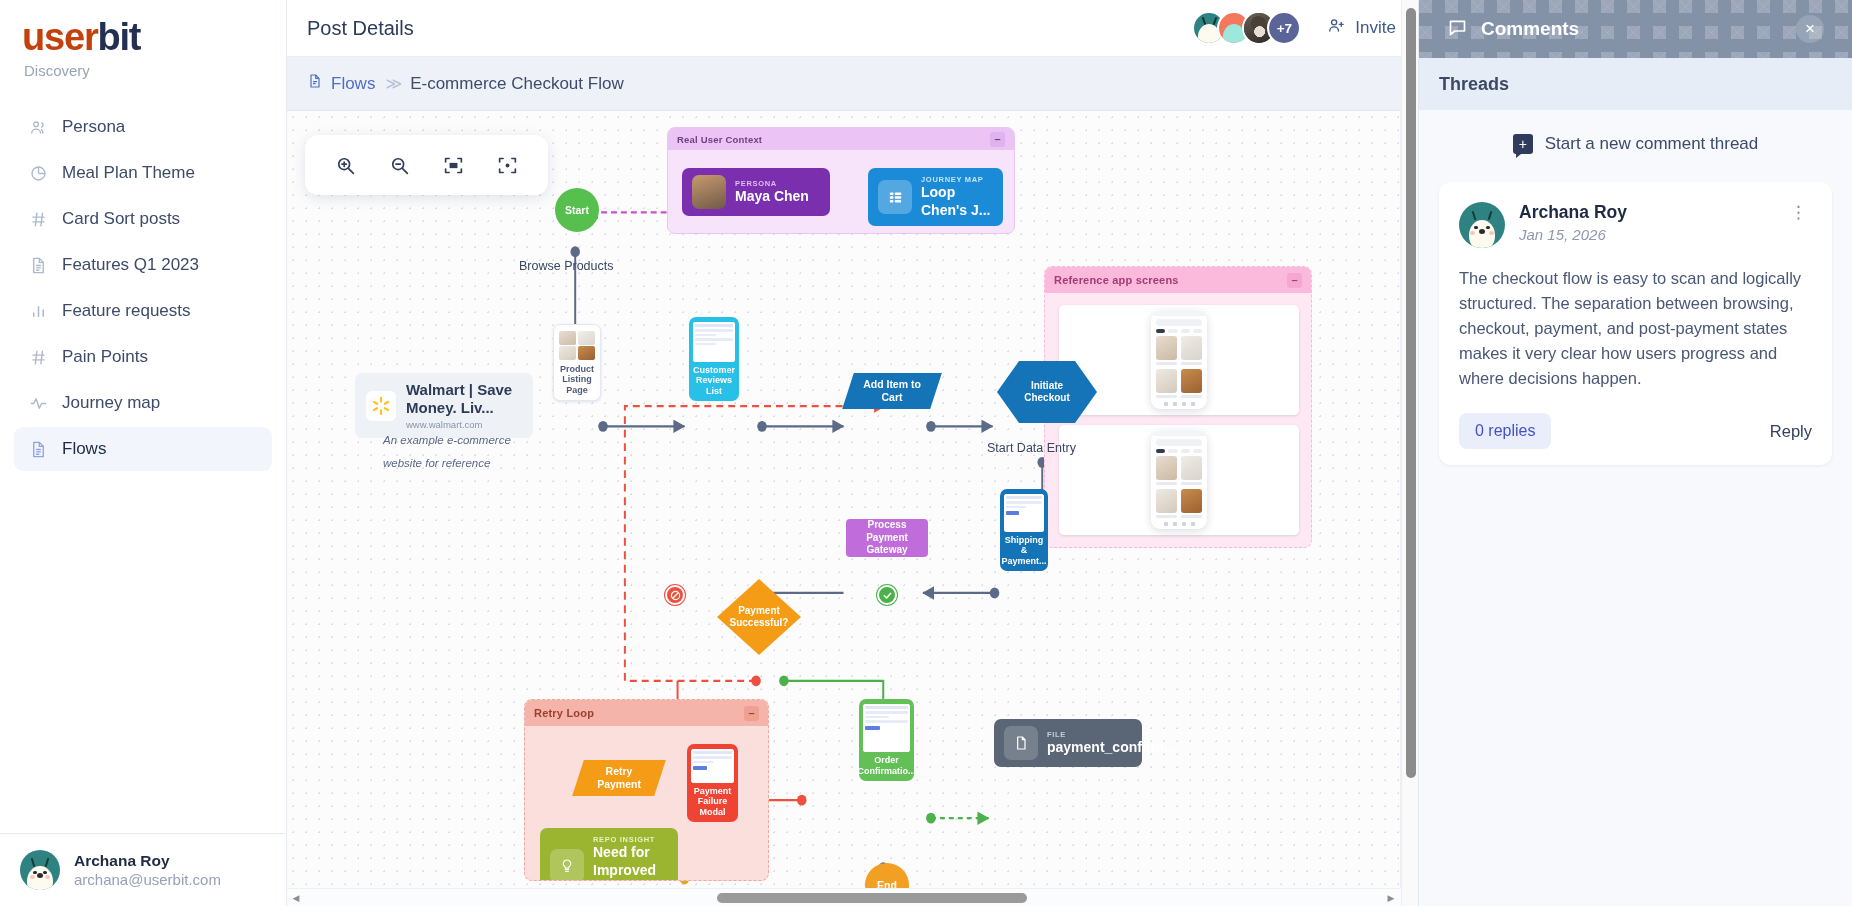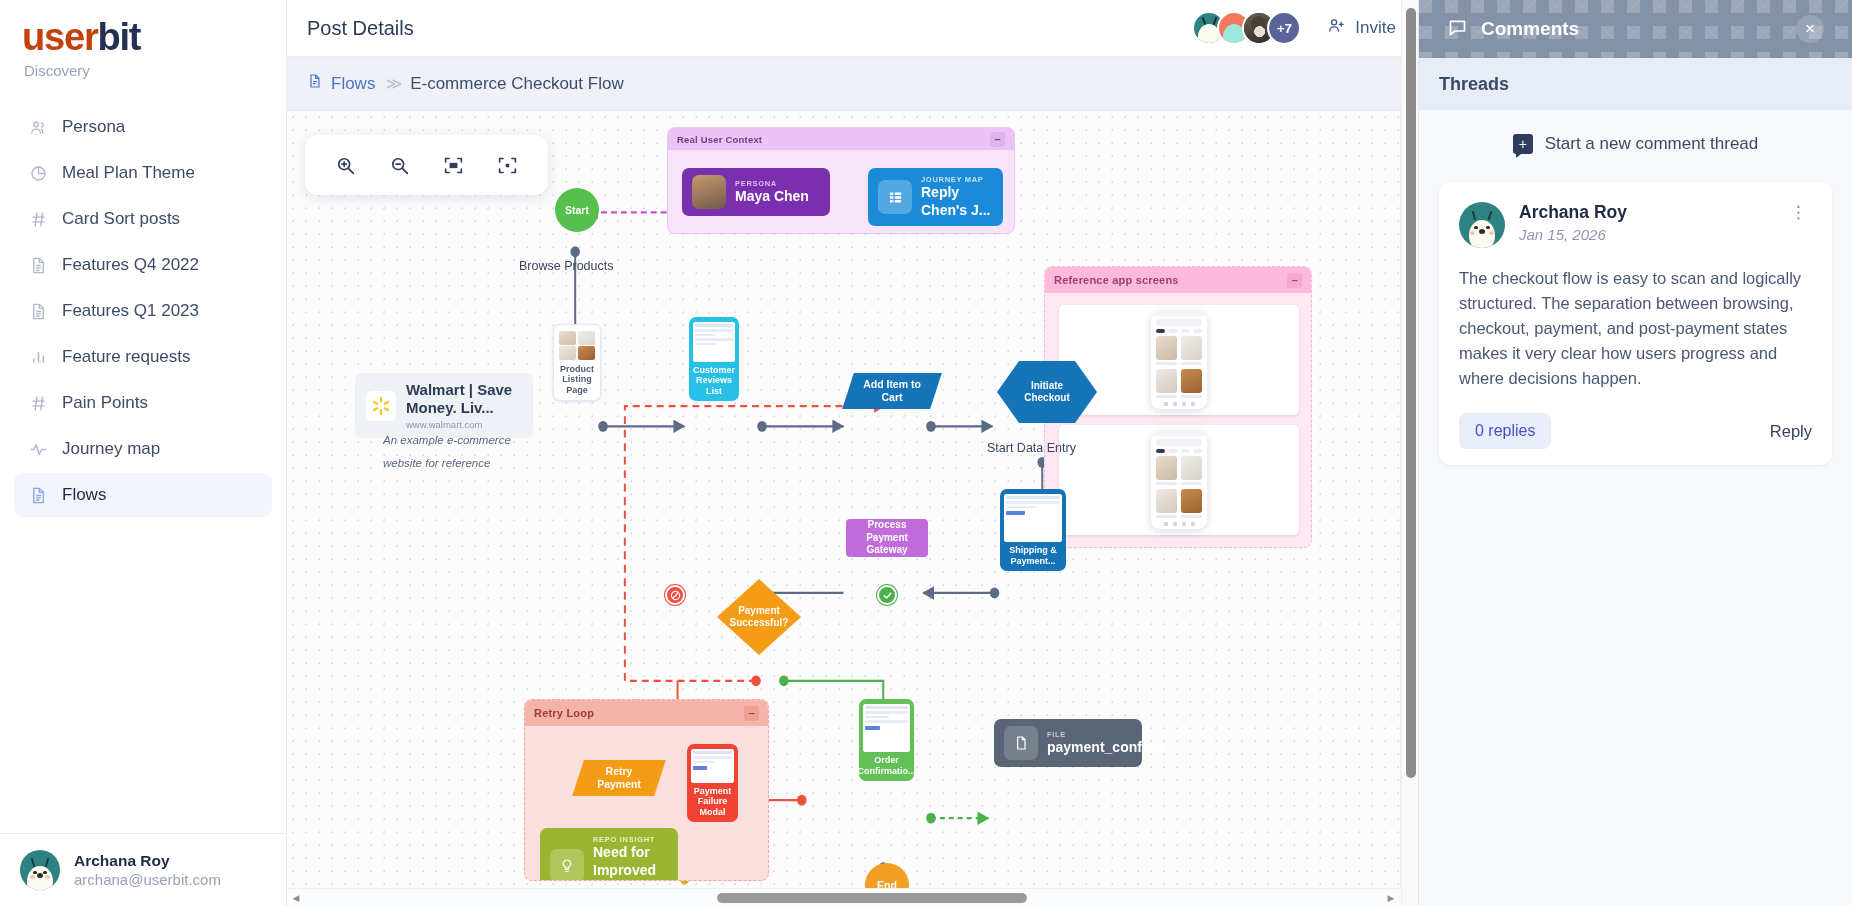--- a/index.html
+++ b/index.html
@@ -311,30 +311,20 @@
         <span>Card Sort posts</span>
       </div>
       <div class="nav-item">
         <span class="nav-ico">
             <svg viewBox="0 0 24 24" fill="none" stroke="currentColor" stroke-width="1.7" stroke-linejoin="round">
               <path d="M6 3h7l5 5v13H6z"></path>
               <path d="M13 3v5h5"></path>
               <path d="M9 12h6M9 15h6M9 18h4"></path>
             </svg>
           </span>
-        <span>Features Q4 2022</span>
-      </div>
-      <div class="nav-item">
-        <span class="nav-ico">
-            <svg viewBox="0 0 24 24" fill="none" stroke="currentColor" stroke-width="1.7" stroke-linejoin="round">
-              <path d="M6 3h7l5 5v13H6z"></path>
-              <path d="M13 3v5h5"></path>
-              <path d="M9 12h6M9 15h6M9 18h4"></path>
-            </svg>
-          </span>
         <span>Features Q1 2023</span>
       </div>
       <div class="nav-item">
         <span class="nav-ico">
             <svg viewBox="0 0 24 24" fill="none" stroke="currentColor" stroke-width="1.9" stroke-linecap="round">
               <path d="M6 18v-4M12 18V6M18 18v-8"></path>
             </svg>
           </span>
         <span>Feature requests</span>
       </div>
@@ -539,21 +529,21 @@
                     <rect x="4" y="5" width="5" height="3.4" rx="1"></rect>
                     <rect x="11" y="5" width="9" height="3.4" rx="1"></rect>
                     <rect x="4" y="10.3" width="5" height="3.4" rx="1"></rect>
                     <rect x="11" y="10.3" width="9" height="3.4" rx="1"></rect>
                     <rect x="4" y="15.6" width="5" height="3.4" rx="1"></rect>
                     <rect x="11" y="15.6" width="9" height="3.4" rx="1"></rect>
                   </svg>
               </div>
               <div>
                 <div class="chip-k">JOURNEY MAP</div>
-                <div class="chip-v">Reply Chen's J...</div>
+                <div class="chip-v">Loop Chen's J...</div>
               </div>
             </div>
           </div>
         </div>
 
         <div class="group g-pink" style="left:757px;top:155px;width:268px;height:282px;">
           <div class="group-head" style="height:26px;">
             <span class="gh-title">Reference app screens</span>
             <span class="group-min">–</span>
           </div>
@@ -706,21 +696,21 @@
           <span style="white-space:pre-line;">Add Item to
 Cart</span>
         </div>
 
         <div class="n-hex node" style="left:710px;top:250px;width:100px;height:62px;">
           <span style="white-space:pre-line;">Initiate
 Checkout</span>
         </div>
         <div class="lbl-edge" style="left:700px;top:330px;">Start Data Entry</div>
 
-        <div class="n-screen blue node" style="left:713px;top:378px;width:66px;height:82px;">
+        <div class="n-screen blue node" style="left:713px;top:378px;width:48px;height:82px;">
           <div class="thumb">
               <div class="mock">
                 <div class="mb"></div>
                 <div class="ml"></div>
                 <div class="ml s"></div>
                 <div class="mblue"></div>
               </div>
             </div>
           <div class="cap" style="white-space:pre-line;">Shipping &amp;
 Payment...</div>

